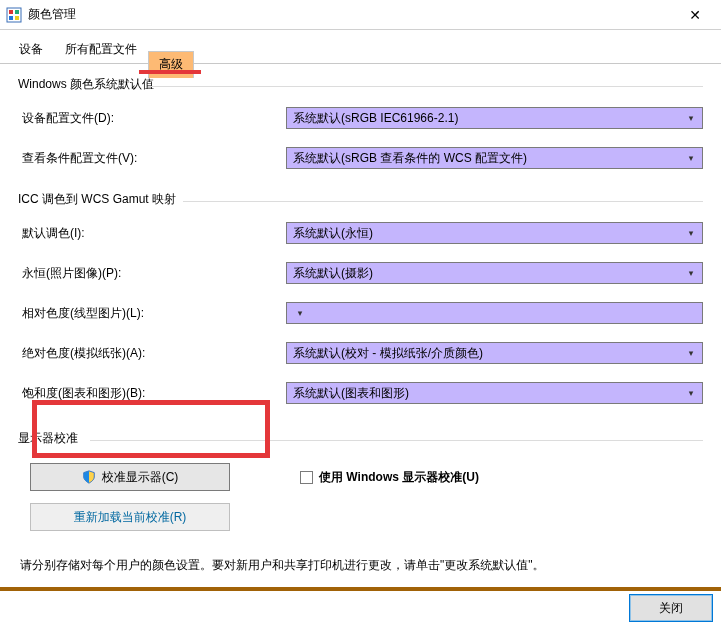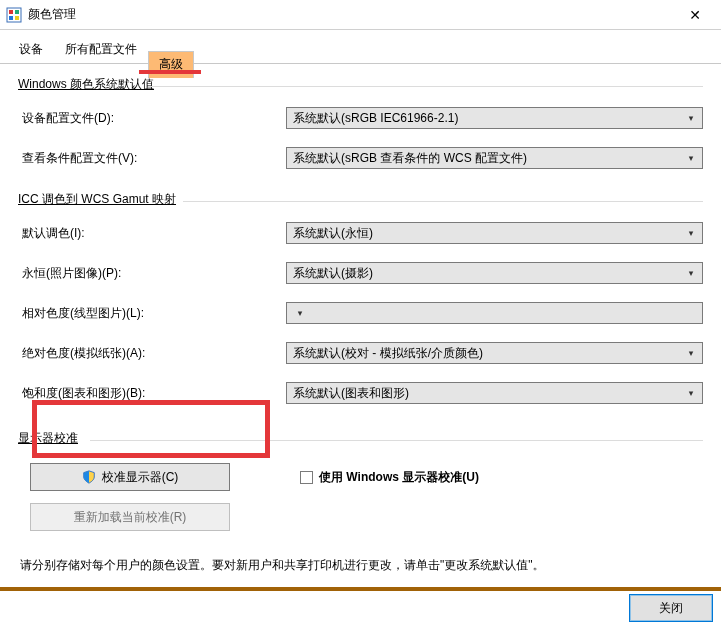--- a/index.html
+++ b/index.html
@@ -57,21 +57,20 @@
   }
   .content {
     padding: 8px 18px 0 18px;
   }
   .group {
     margin-bottom: 16px;
   }
   .group .legend {
     padding: 4px 0 4px 0;
     position: relative;
-    text-decoration: underline;
   }
   .group .legend::after {
     content: "";
     position: absolute;
     left: 130px;
     right: 0;
     top: 55%;
     border-top: 1px solid #dcdcdc;
   }
   .group.legend-long .legend::after { left: 165px; }
@@ -83,21 +82,21 @@
   }
   .row .lab {
     width: 268px;
     padding-left: 4px;
   }
   .row .ctl { flex: 1; }
   .select {
     width: 100%;
     height: 22px;
     border: 1px solid #7a7a7a;
-    background: #e5e5e5;
+    background: #c4b5fd;
     display: flex;
     align-items: center;
     padding: 0 4px 0 6px;
     cursor: pointer;
     position: relative;
   }
   .select .val { flex: 1; overflow: hidden; text-overflow: ellipsis; white-space: nowrap; }
   .select .arr {
     width: 14px; text-align: center;
     font-size: 9px; color: #333;
@@ -115,21 +114,21 @@
     border: 1px solid #7a7a7a;
     background: #e6e6e6;
     display: inline-flex;
     align-items: center;
     justify-content: center;
     padding: 0 18px;
     cursor: pointer;
   }
   .btn.wide { width: 200px; }
   .btn.disabled {
-    color: #737373;
+    color: #0369a1;
     border-color: #bfbfbf;
     background: #efefef;
     cursor: default;
   }
   .shield {
     width: 14px; height: 14px; margin-right: 6px;
     display: inline-block;
   }
   .checkbox {
     width: 13px; height: 13px;

